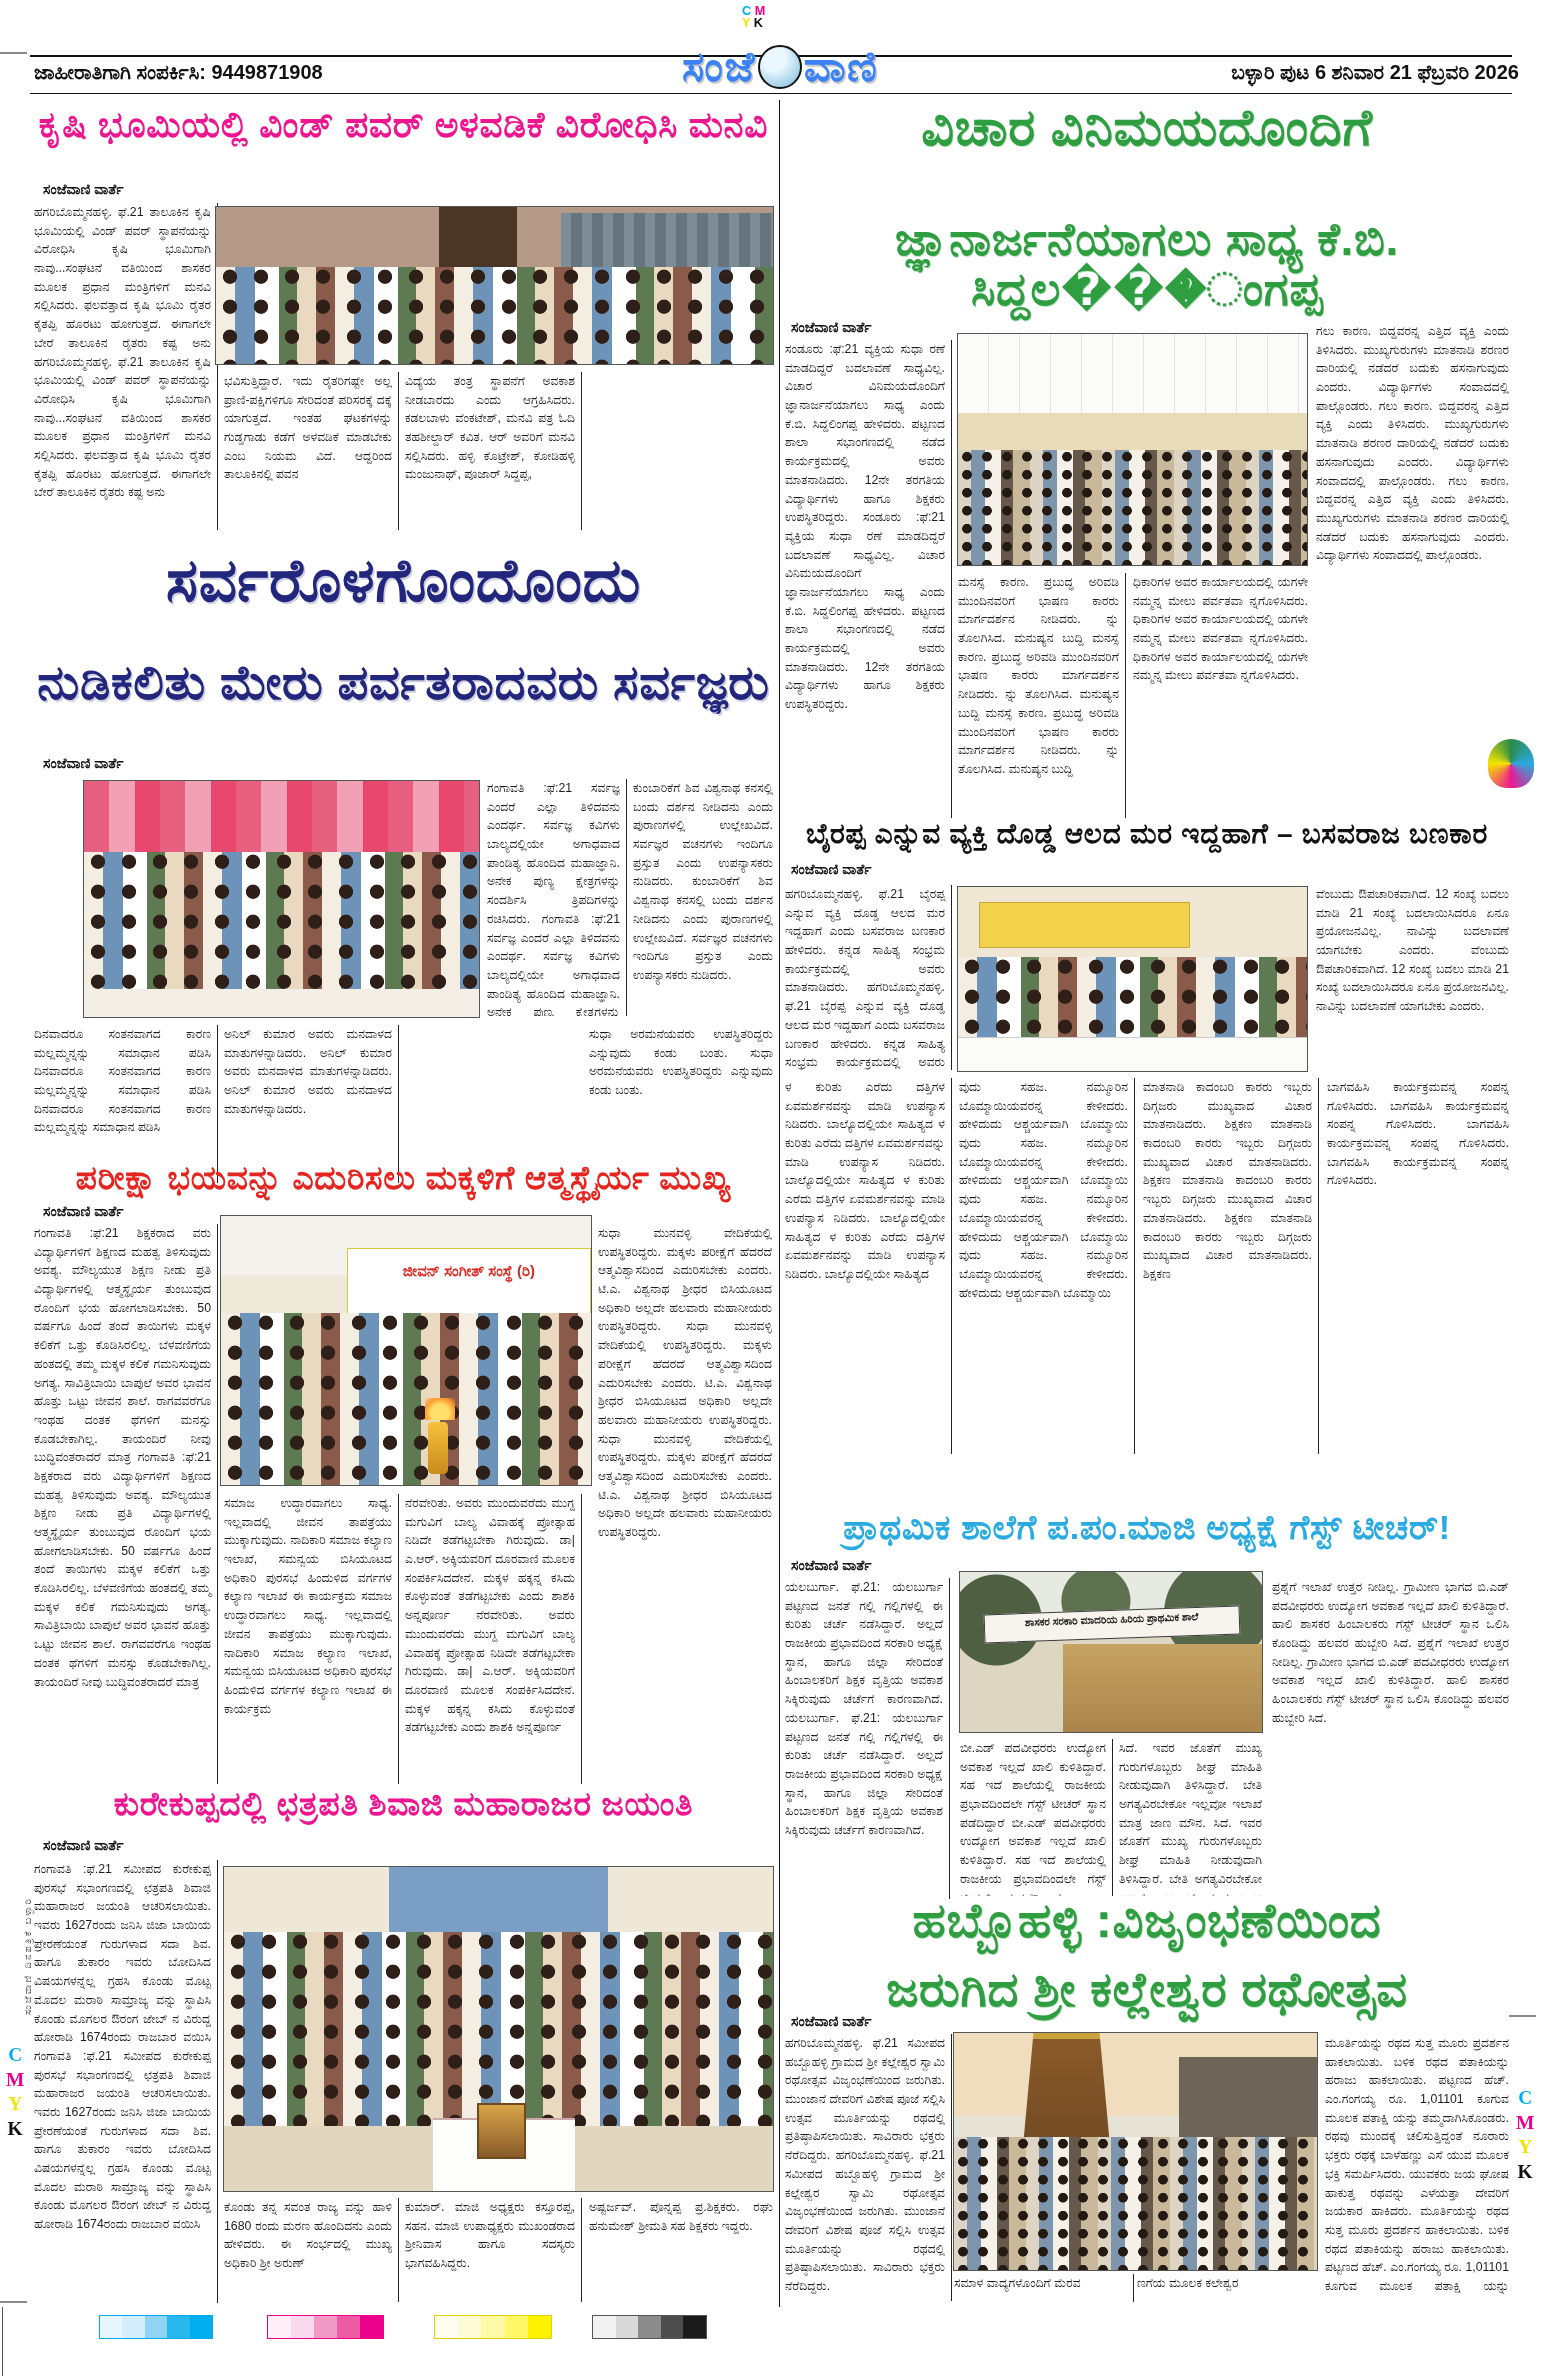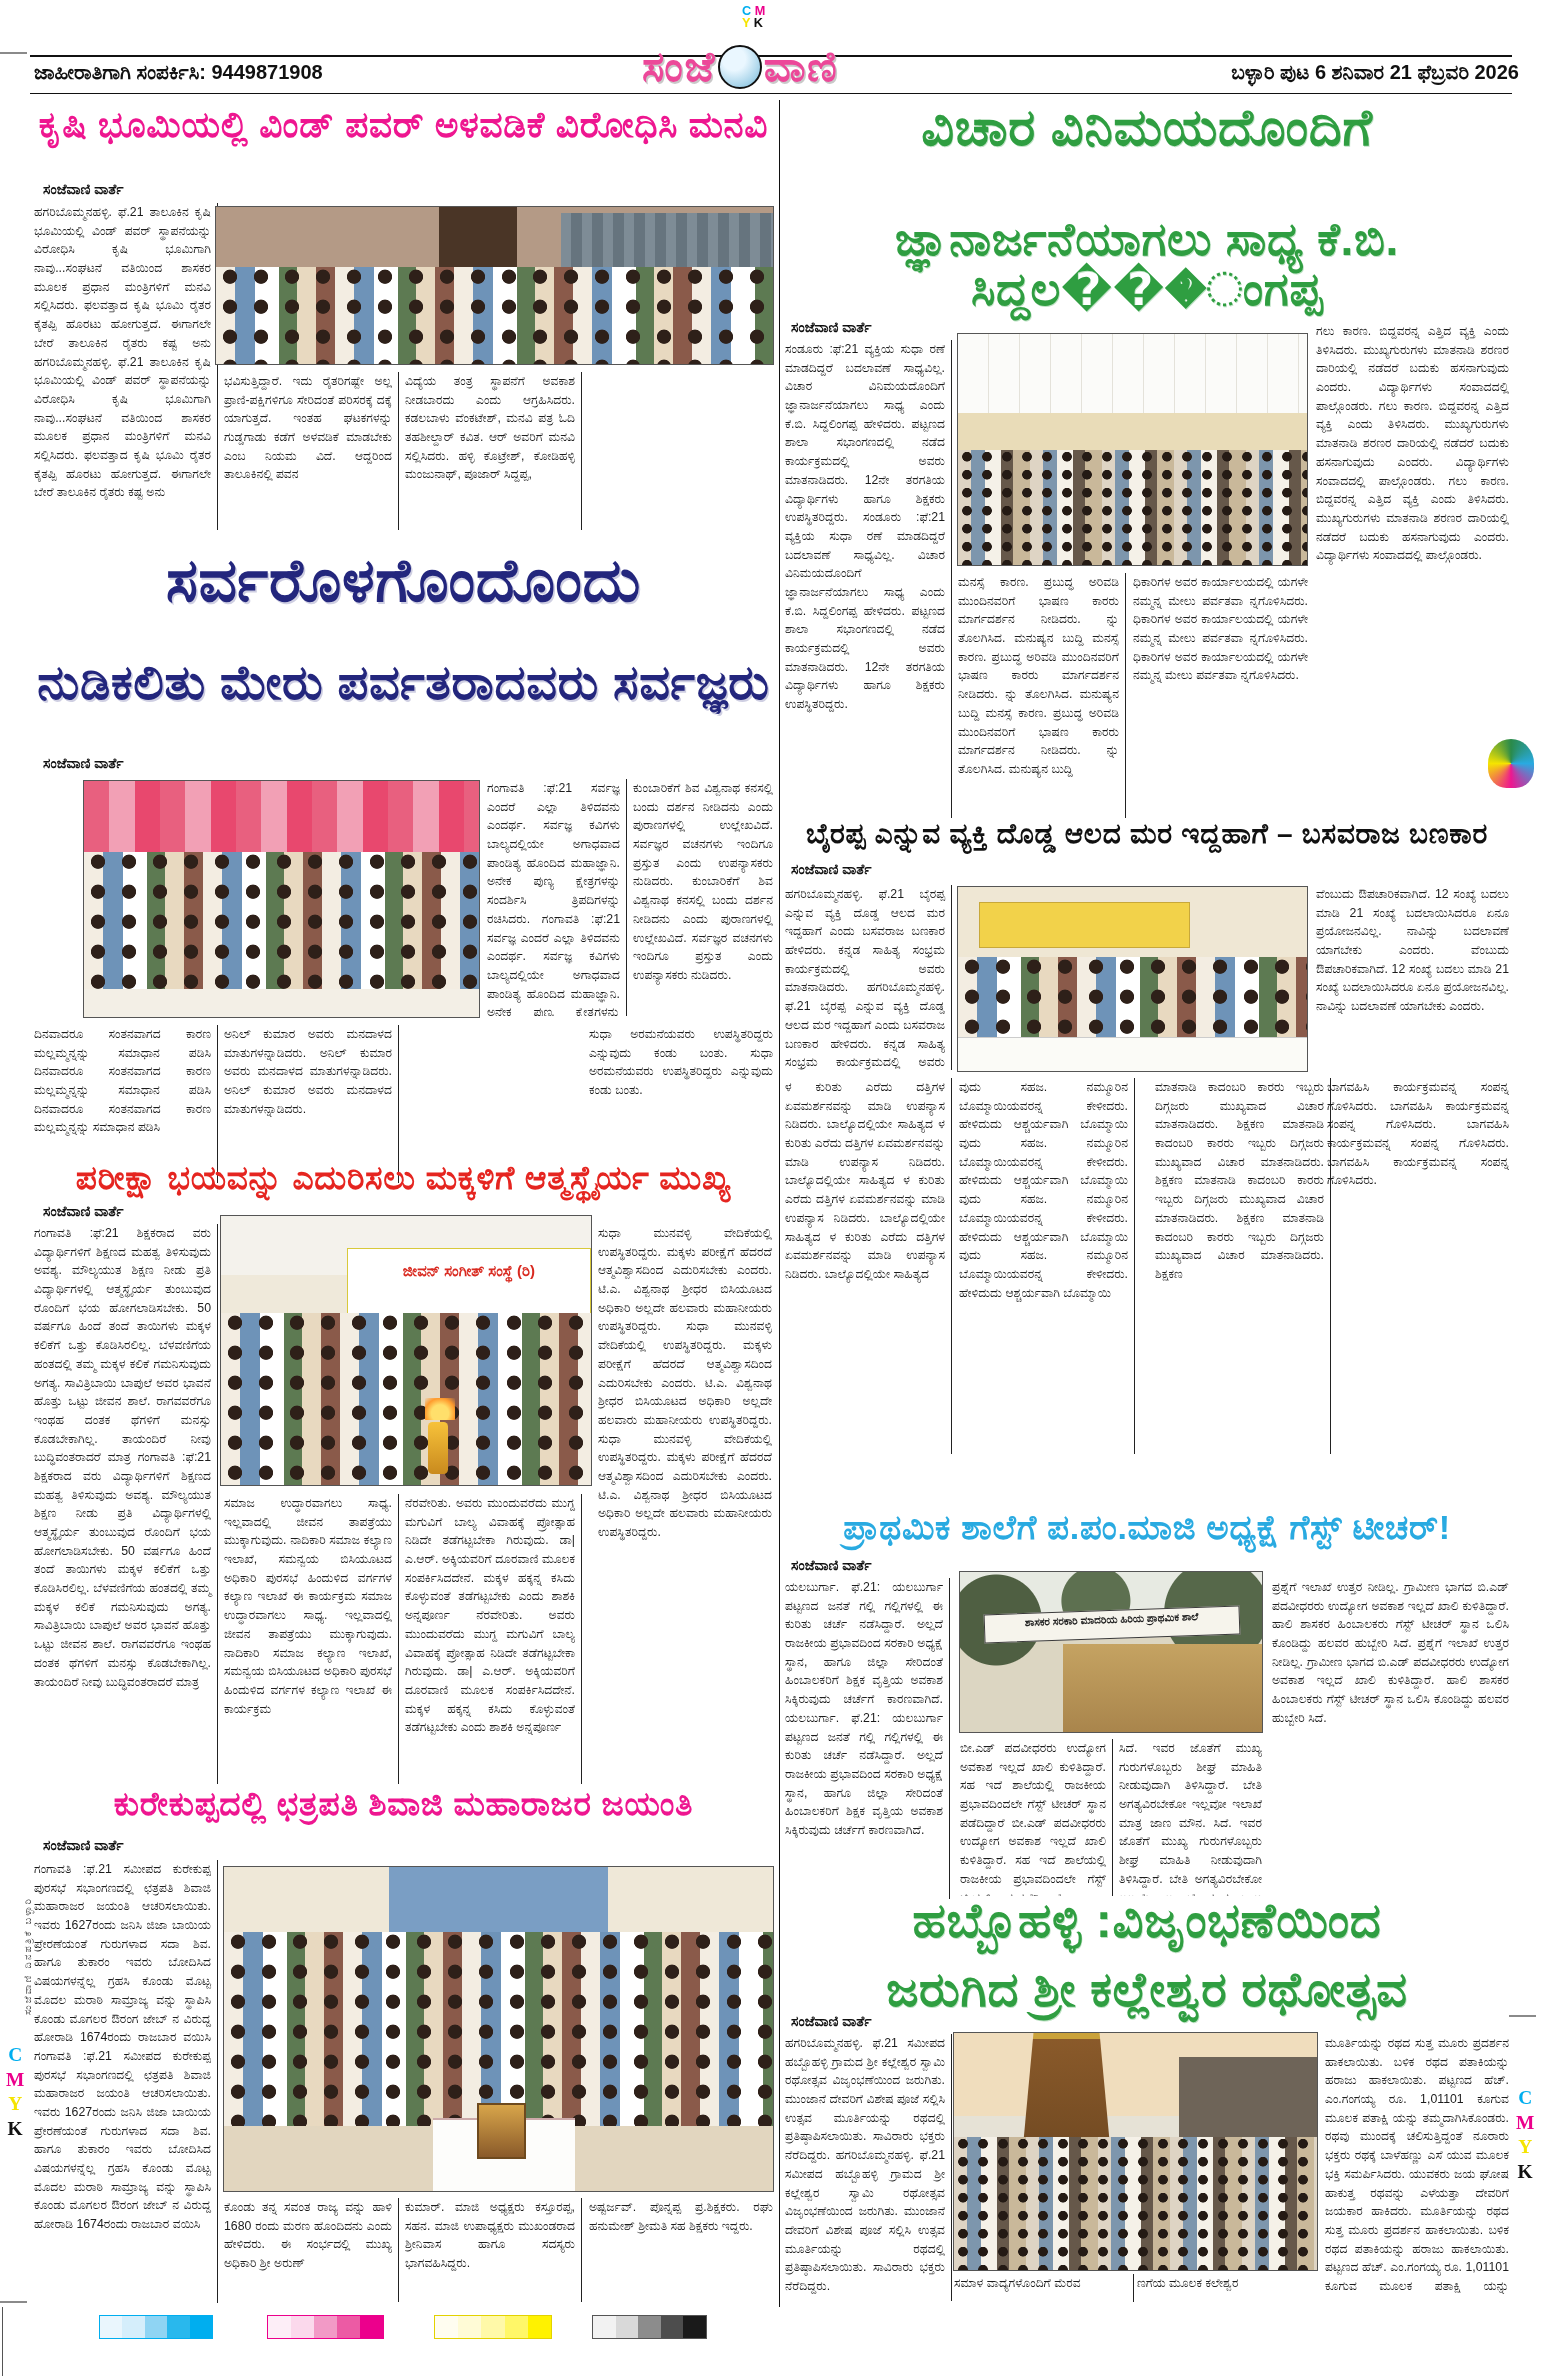--- a/index.html
+++ b/index.html
@@ -3,21 +3,21 @@
 <meta charset="utf-8">
 <style>
   html,body{margin:0;padding:0;background:#9a9a9a;}
   #page{position:relative;width:1542px;height:2377px;background:#ffffff;margin:0 auto;
         font-family:"Liberation Sans","DejaVu Sans",sans-serif;overflow:hidden;}
   .abs{position:absolute;}
   
   .rule{position:absolute;background:#111;}
   .hdr-txt{position:absolute;font-weight:bold;font-size:20px;color:#111;white-space:nowrap;}
   .masthead{position:absolute;display:flex;align-items:center;gap:2px;font-weight:bold;
-            font-size:42px;color:#ec4899;text-shadow:1.5px 1.5px 0 #c9c9c9;letter-spacing:1.5px;}
+            font-size:42px;color:#3b82f6;text-shadow:1.5px 1.5px 0 #c9c9c9;letter-spacing:1.5px;margin-left:40px;}
   .mast-logo{width:40px;height:40px;border-radius:50%;border:2.2px solid #111;
              background:radial-gradient(circle at 35% 30%,#eaf7ff 0 30%,#a8d4ea 70%,#6fb4d6);}
   
   .cmyk-top{position:absolute;font-weight:bold;font-size:12.7px;line-height:12.7px;text-align:left;}
   .cmyk-side{position:absolute;font-weight:bold;font-size:19.4px;line-height:24.6px;text-align:center;
              font-family:"Liberation Serif","DejaVu Serif",serif;}
   .c-c{color:#00aeef}.c-m{color:#ec008c}.c-y{color:#f5e400}.c-k{color:#111}
   .side-note{position:absolute;transform:rotate(-90deg);transform-origin:left top;
              font-size:9.7px;color:#3a3a3a;letter-spacing:2.2px;white-space:nowrap;}
   
@@ -157,21 +157,21 @@
   <div class="col" style="left:785px;top:885px;width:160px;height:185px;">ಹಗರಿಬೊಮ್ಮನಹಳ್ಳಿ. ಫೆ.21 ಬೈರಪ್ಪ ಎನ್ನುವ ವ್ಯಕ್ತಿ ದೊಡ್ಡ ಆಲದ ಮರ ಇದ್ದಹಾಗೆ ಎಂದು ಬಸವರಾಜ ಬಣಕಾರ ಹೇಳಿದರು. ಕನ್ನಡ ಸಾಹಿತ್ಯ ಸಂಭ್ರಮ ಕಾರ್ಯಕ್ರಮದಲ್ಲಿ ಅವರು ಮಾತನಾಡಿದರು. ಹಗರಿಬೊಮ್ಮನಹಳ್ಳಿ. ಫೆ.21 ಬೈರಪ್ಪ ಎನ್ನುವ ವ್ಯಕ್ತಿ ದೊಡ್ಡ ಆಲದ ಮರ ಇದ್ದಹಾಗೆ ಎಂದು ಬಸವರಾಜ ಬಣಕಾರ ಹೇಳಿದರು. ಕನ್ನಡ ಸಾಹಿತ್ಯ ಸಂಭ್ರಮ ಕಾರ್ಯಕ್ರಮದಲ್ಲಿ ಅವರು ಮಾತನಾಡಿದರು.</div>
   <div class="photo" style="left:958px;top:887px;width:349px;height:184px;">
     <div class="ph" style="inset:0;background:#efe7d4;"></div>
     <div class="ph" style="left:6%;top:8%;width:60%;height:24%;background:#f2d24a;border:0.7px solid #c8a83a;"></div>
     <div class="ph crowd" style="left:0;right:0;bottom:18%;height:44%;"></div>
     <div class="ph" style="left:0;right:0;bottom:0;height:18%;background:#fbfbf7;border-top:1.5px solid #ccc;"></div>
   </div>
   <div class="col nb" style="left:1316px;top:885px;width:193px;height:185px;">ವೆಂಬುದು ಔಪಚಾರಿಕವಾಗಿದೆ. 12 ಸಂಖ್ಯೆ ಬದಲು ಮಾಡಿ 21 ಸಂಖ್ಯೆ ಬದಲಾಯಿಸಿದರೂ ಏನೂ ಪ್ರಯೋಜನವಿಲ್ಲ. ನಾವಿನ್ನು ಬದಲಾವಣೆ ಯಾಗಬೇಕು ಎಂದರು. ವೆಂಬುದು ಔಪಚಾರಿಕವಾಗಿದೆ. 12 ಸಂಖ್ಯೆ ಬದಲು ಮಾಡಿ 21 ಸಂಖ್ಯೆ ಬದಲಾಯಿಸಿದರೂ ಏನೂ ಪ್ರಯೋಜನವಿಲ್ಲ. ನಾವಿನ್ನು ಬದಲಾವಣೆ ಯಾಗಬೇಕು ಎಂದರು.</div>
   <div class="col" style="left:785px;top:1078px;width:160px;height:376px;">ಳ ಕುರಿತು ಎರೆದು ದತ್ತಿಗಳ ಏವಮರ್ಶನವನ್ನು ಮಾಡಿ ಉಪನ್ಯಾಸ ನಿಡಿದರು. ಬಾಲ್ಯೊದಲ್ಲಿಯೇ ಸಾಹಿತ್ಯದ ಳ ಕುರಿತು ಎರೆದು ದತ್ತಿಗಳ ಏವಮರ್ಶನವನ್ನು ಮಾಡಿ ಉಪನ್ಯಾಸ ನಿಡಿದರು. ಬಾಲ್ಯೊದಲ್ಲಿಯೇ ಸಾಹಿತ್ಯದ ಳ ಕುರಿತು ಎರೆದು ದತ್ತಿಗಳ ಏವಮರ್ಶನವನ್ನು ಮಾಡಿ ಉಪನ್ಯಾಸ ನಿಡಿದರು. ಬಾಲ್ಯೊದಲ್ಲಿಯೇ ಸಾಹಿತ್ಯದ ಳ ಕುರಿತು ಎರೆದು ದತ್ತಿಗಳ ಏವಮರ್ಶನವನ್ನು ಮಾಡಿ ಉಪನ್ಯಾಸ ನಿಡಿದರು. ಬಾಲ್ಯೊದಲ್ಲಿಯೇ ಸಾಹಿತ್ಯದ</div>
   <div class="col" style="left:959px;top:1078px;width:169px;height:376px;">ವುದು ಸಹಜ. ನಮ್ಮೂರಿನ ಬೊಮ್ಮಾಯಿಯವರನ್ನ ಕೇಳೀದರು. ಹೇಳಿದುದು ಆಶ್ಚರ್ಯವಾಗಿ ಬೊಮ್ಮಾಯಿ ವುದು ಸಹಜ. ನಮ್ಮೂರಿನ ಬೊಮ್ಮಾಯಿಯವರನ್ನ ಕೇಳೀದರು. ಹೇಳಿದುದು ಆಶ್ಚರ್ಯವಾಗಿ ಬೊಮ್ಮಾಯಿ ವುದು ಸಹಜ. ನಮ್ಮೂರಿನ ಬೊಮ್ಮಾಯಿಯವರನ್ನ ಕೇಳೀದರು. ಹೇಳಿದುದು ಆಶ್ಚರ್ಯವಾಗಿ ಬೊಮ್ಮಾಯಿ ವುದು ಸಹಜ. ನಮ್ಮೂರಿನ ಬೊಮ್ಮಾಯಿಯವರನ್ನ ಕೇಳೀದರು. ಹೇಳಿದುದು ಆಶ್ಚರ್ಯವಾಗಿ ಬೊಮ್ಮಾಯಿ</div>
-  <div class="col" style="left:1143px;top:1078px;width:169px;height:376px;margin-left:12px;">ಮಾತನಾಡಿ ಕಾದಂಬರಿ ಕಾರರು ಇಬ್ಬರು ದಿಗ್ಗಜರು ಮುಖ್ಯವಾದ ವಿಚಾರ ಮಾತನಾಡಿದರು. ಶಿಕ್ಷಕಣ ಮಾತನಾಡಿ ಕಾದಂಬರಿ ಕಾರರು ಇಬ್ಬರು ದಿಗ್ಗಜರು ಮುಖ್ಯವಾದ ವಿಚಾರ ಮಾತನಾಡಿದರು. ಶಿಕ್ಷಕಣ ಮಾತನಾಡಿ ಕಾದಂಬರಿ ಕಾರರು ಇಬ್ಬರು ದಿಗ್ಗಜರು ಮುಖ್ಯವಾದ ವಿಚಾರ ಮಾತನಾಡಿದರು. ಶಿಕ್ಷಕಣ ಮಾತನಾಡಿ ಕಾದಂಬರಿ ಕಾರರು ಇಬ್ಬರು ದಿಗ್ಗಜರು ಮುಖ್ಯವಾದ ವಿಚಾರ ಮಾತನಾಡಿದರು. ಶಿಕ್ಷಕಣ</div>
+  <div class="col" style="left:1143px;top:1078px;width:169px;height:376px;">ಮಾತನಾಡಿ ಕಾದಂಬರಿ ಕಾರರು ಇಬ್ಬರು ದಿಗ್ಗಜರು ಮುಖ್ಯವಾದ ವಿಚಾರ ಮಾತನಾಡಿದರು. ಶಿಕ್ಷಕಣ ಮಾತನಾಡಿ ಕಾದಂಬರಿ ಕಾರರು ಇಬ್ಬರು ದಿಗ್ಗಜರು ಮುಖ್ಯವಾದ ವಿಚಾರ ಮಾತನಾಡಿದರು. ಶಿಕ್ಷಕಣ ಮಾತನಾಡಿ ಕಾದಂಬರಿ ಕಾರರು ಇಬ್ಬರು ದಿಗ್ಗಜರು ಮುಖ್ಯವಾದ ವಿಚಾರ ಮಾತನಾಡಿದರು. ಶಿಕ್ಷಕಣ ಮಾತನಾಡಿ ಕಾದಂಬರಿ ಕಾರರು ಇಬ್ಬರು ದಿಗ್ಗಜರು ಮುಖ್ಯವಾದ ವಿಚಾರ ಮಾತನಾಡಿದರು. ಶಿಕ್ಷಕಣ</div>
   <div class="col nb" style="left:1327px;top:1078px;width:182px;height:376px;">ಬಾಗವಹಿಸಿ ಕಾರ್ಯಕ್ರಮವನ್ನ ಸಂಪನ್ನ ಗೊಳಿಸಿದರು. ಬಾಗವಹಿಸಿ ಕಾರ್ಯಕ್ರಮವನ್ನ ಸಂಪನ್ನ ಗೊಳಿಸಿದರು. ಬಾಗವಹಿಸಿ ಕಾರ್ಯಕ್ರಮವನ್ನ ಸಂಪನ್ನ ಗೊಳಿಸಿದರು. ಬಾಗವಹಿಸಿ ಕಾರ್ಯಕ್ರಮವನ್ನ ಸಂಪನ್ನ ಗೊಳಿಸಿದರು.</div>
   <div class="abs" style="left:1488px;top:739px;width:46px;height:49px;border-radius:50% 50% 40% 40%;background:conic-gradient(#2a8a4a,#29aae1,#ee1690,#f5e400,#2a8a4a);"></div>
 
   <div class="hl hl-cyan" style="left:785px;top:1509px;width:724px;font-size:34px;">ಪ್ರಾಥಮಿಕ ಶಾಲೆಗೆ ಪ.ಪಂ.ಮಾಜಿ ಅಧ್ಯಕ್ಷೆ ಗೆಸ್ಟ್ ಟೀಚರ್!</div>
   <div class="byline" style="left:791px;top:1557px;">ಸಂಜೆವಾಣಿ ವಾರ್ತೆ</div>
   <div class="col" style="left:785px;top:1578px;width:158px;height:321px;">ಯಲಬುರ್ಗಾ. ಫೆ.21: ಯಲಬುರ್ಗಾ ಪಟ್ಟಣದ ಜನತೆ ಗಲ್ಲಿ ಗಲ್ಲಿಗಳಲ್ಲಿ ಈ ಕುರಿತು ಚರ್ಚೆ ನಡೆಸಿದ್ದಾರೆ. ಅಲ್ಲದೆ ರಾಜಕೀಯ ಪ್ರಭಾವದಿಂದ ಸರಕಾರಿ ಅಧ್ಯಕ್ಷೆ ಸ್ಥಾನ, ಹಾಗೂ ಜಿಲ್ಲಾ ಸೇರಿದಂತೆ ಹಿಂಬಾಲಕರಿಗೆ ಶಿಕ್ಷಕ ವೃತ್ತಿಯ ಅವಕಾಶ ಸಿಕ್ಕಿರುವುದು ಚರ್ಚೆಗೆ ಕಾರಣವಾಗಿದೆ. ಯಲಬುರ್ಗಾ. ಫೆ.21: ಯಲಬುರ್ಗಾ ಪಟ್ಟಣದ ಜನತೆ ಗಲ್ಲಿ ಗಲ್ಲಿಗಳಲ್ಲಿ ಈ ಕುರಿತು ಚರ್ಚೆ ನಡೆಸಿದ್ದಾರೆ. ಅಲ್ಲದೆ ರಾಜಕೀಯ ಪ್ರಭಾವದಿಂದ ಸರಕಾರಿ ಅಧ್ಯಕ್ಷೆ ಸ್ಥಾನ, ಹಾಗೂ ಜಿಲ್ಲಾ ಸೇರಿದಂತೆ ಹಿಂಬಾಲಕರಿಗೆ ಶಿಕ್ಷಕ ವೃತ್ತಿಯ ಅವಕಾಶ ಸಿಕ್ಕಿರುವುದು ಚರ್ಚೆಗೆ ಕಾರಣವಾಗಿದೆ.</div>
   <div class="photo" style="left:960px;top:1572px;width:302px;height:160px;">
     <div class="ph" style="inset:0;background:linear-gradient(#e7eae2 0 40%,#dcd6c2 40% 100%);"></div>
     <div class="ph" style="left:0;top:0;width:100%;height:100%;background:radial-gradient(circle at 12% 30%,#4f5f42 0 45px,rgba(0,0,0,0) 46px),radial-gradient(circle at 85% 25%,#56684a 0 52px,rgba(0,0,0,0) 53px),radial-gradient(circle at 45% 18%,#5d7050 0 34px,rgba(0,0,0,0) 35px);"></div>
     <div class="ph" style="left:34%;bottom:0;right:0;height:55%;background:linear-gradient(#c5a362,#a9854c);"></div>

